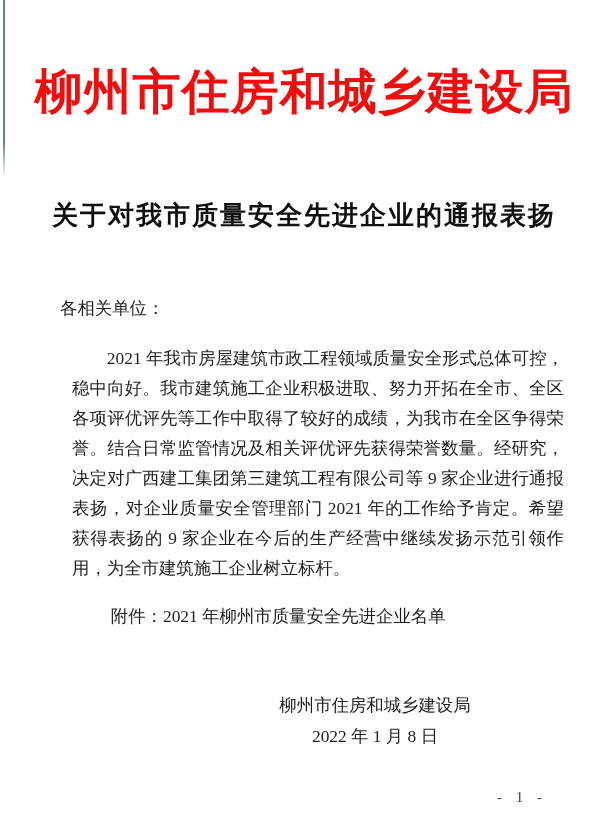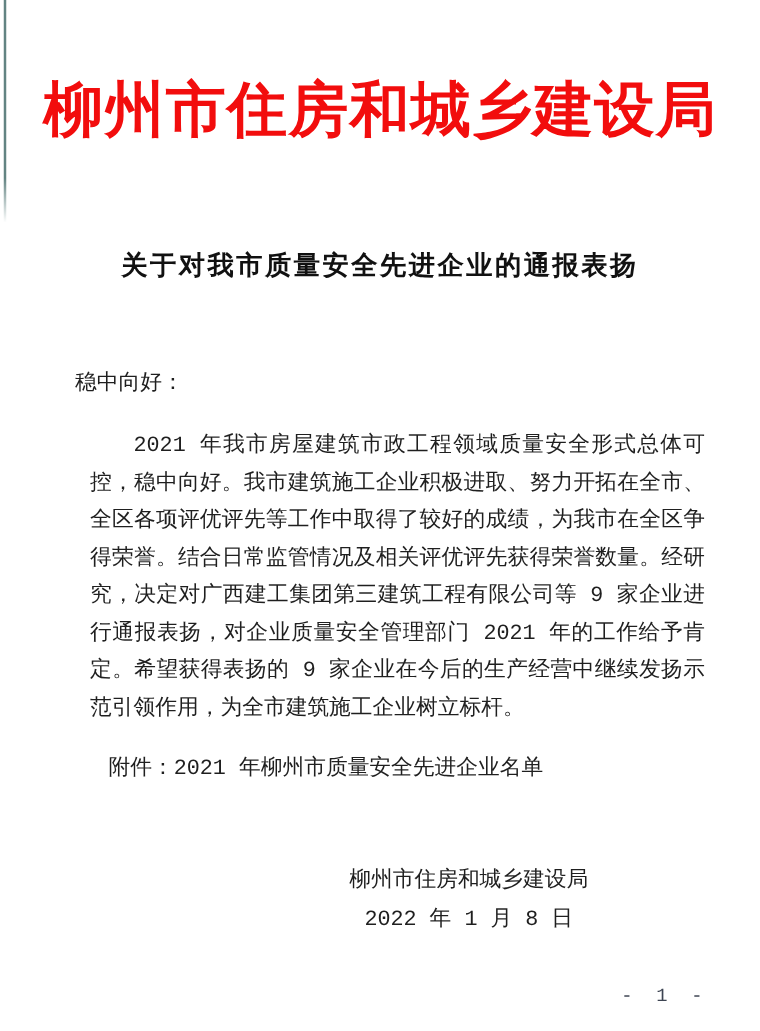--- a/index.html
+++ b/index.html
@@ -7,21 +7,21 @@
     padding: 0;
     background: #ffffff;
   }
   .page {
     position: relative;
     width: 608px;
     height: 825px;
     margin: 0 auto;
     background: #ffffff;
     overflow: hidden;
-    font-family: Liberation Mono, monospace;
+    font-family: Liberation Serif, serif;
     color: #1f1f1f;
   }
   
   .scan-artifact {
     position: absolute;
     left: 3px;
     top: 0;
     width: 2px;
     height: 178px;
     background: linear-gradient(#2e5a58 0%, #2e5a58 80%, rgba(46,90,88,0) 100%);
@@ -40,21 +40,21 @@
     line-height: 80px;
     white-space: nowrap;
   }
   .doc-title {
     position: absolute;
     top: 198px;
     left: 0;
     width: 100%;
     margin: 0;
     text-align: center;
-    font-size: 21px;
+    font-size: 26px;
     font-weight: 700;
     letter-spacing: 2px;
     color: #111111;
     white-space: nowrap;
   }
   .salutation {
     position: absolute;
     top: 296px;
     left: 60px;
     font-size: 17.4px;
@@ -69,21 +69,21 @@
     font-size: 17.4px;
     line-height: 30px;
     text-align: justify;
     text-align-last: left;
     text-indent: 2em;
     color: #1f1f1f;
   }
   .attachment {
     position: absolute;
     top: 604px;
-    left: 52px;
+    left: 76px;
     width: 492px;
     text-indent: 2em;
     font-size: 17.4px;
     line-height: 24px;
   }
   .signature {
     position: absolute;
     top: 690px;
     left: 375px;
     transform: translateX(-50%);
@@ -106,21 +106,21 @@
 <body>
 
 <div class="page">
 
   <div class="scan-artifact"></div>
 
   <div class="letterhead">柳州市住房和城乡建设局</div>
 
   <h1 class="doc-title">关于对我市质量安全先进企业的通报表扬</h1>
 
-  <div class="salutation">稳中向好：</div>
+  <div class="salutation">各相关单位：</div>
 
   <p class="body-para">2021 年我市房屋建筑市政工程领域质量安全形式总体可控，稳中向好。我市建筑施工企业积极进取、努力开拓在全市、全区各项评优评先等工作中取得了较好的成绩，为我市在全区争得荣誉。结合日常监管情况及相关评优评先获得荣誉数量。经研究，决定对广西建工集团第三建筑工程有限公司等 9 家企业进行通报表扬，对企业质量安全管理部门 2021 年的工作给予肯定。希望获得表扬的 9 家企业在今后的生产经营中继续发扬示范引领作用，为全市建筑施工企业树立标杆。</p>
 
   <div class="attachment">附件：2021 年柳州市质量安全先进企业名单</div>
 
   <div class="signature">
     <div>柳州市住房和城乡建设局</div>
     <div>2022 年 1 月 8 日</div>
   </div>
 

